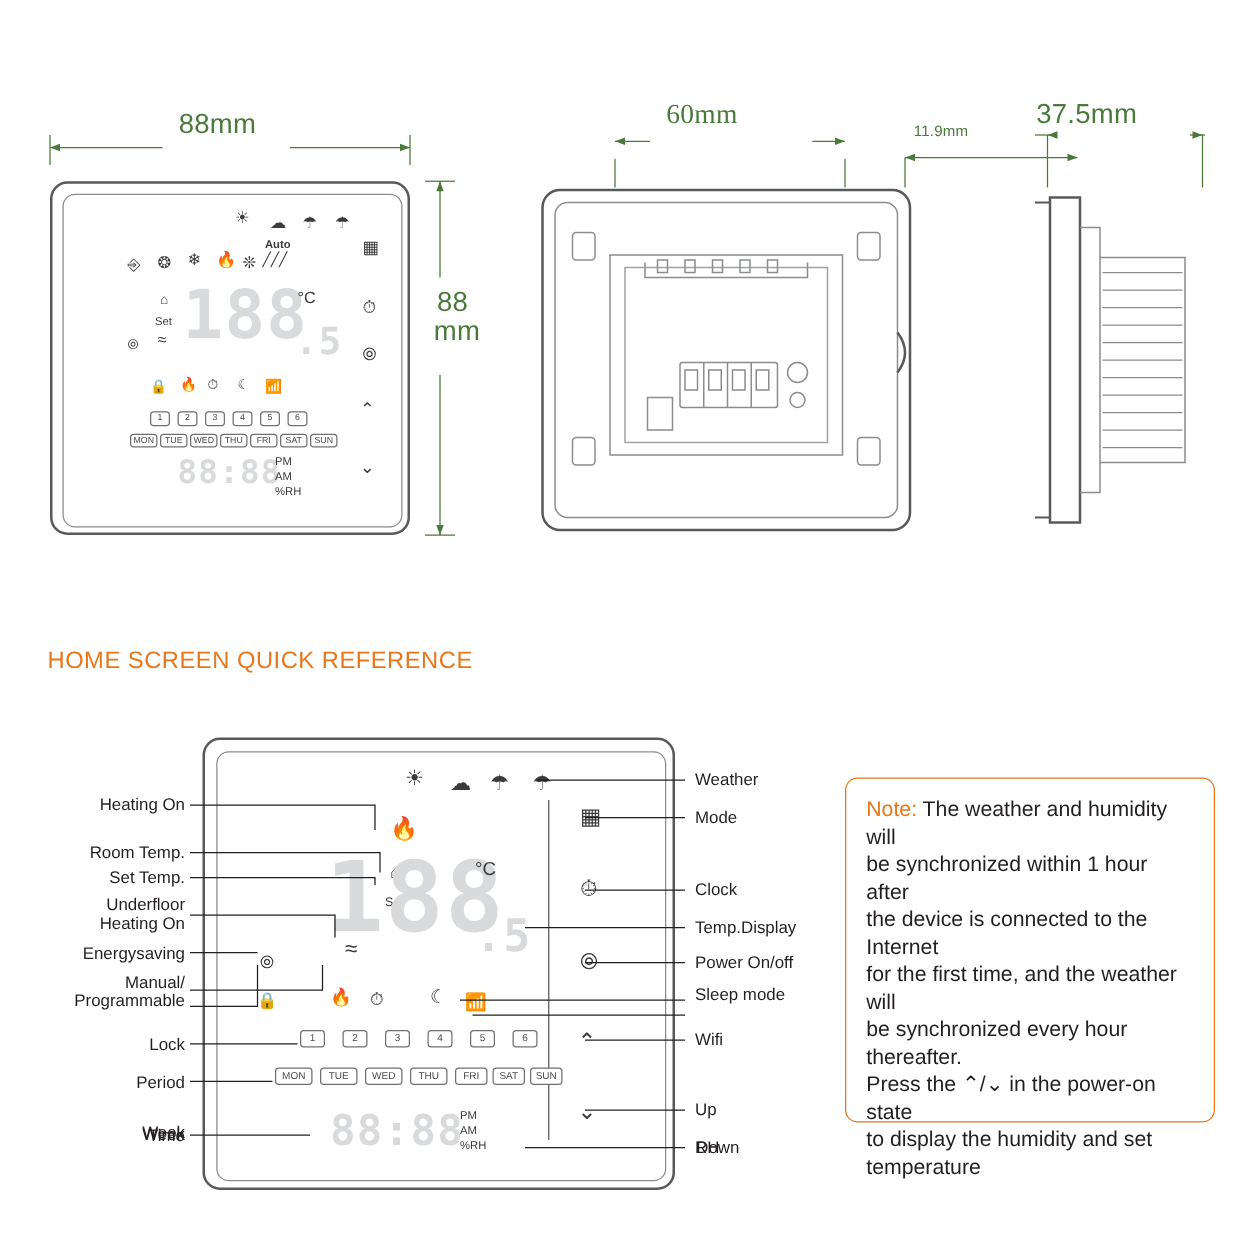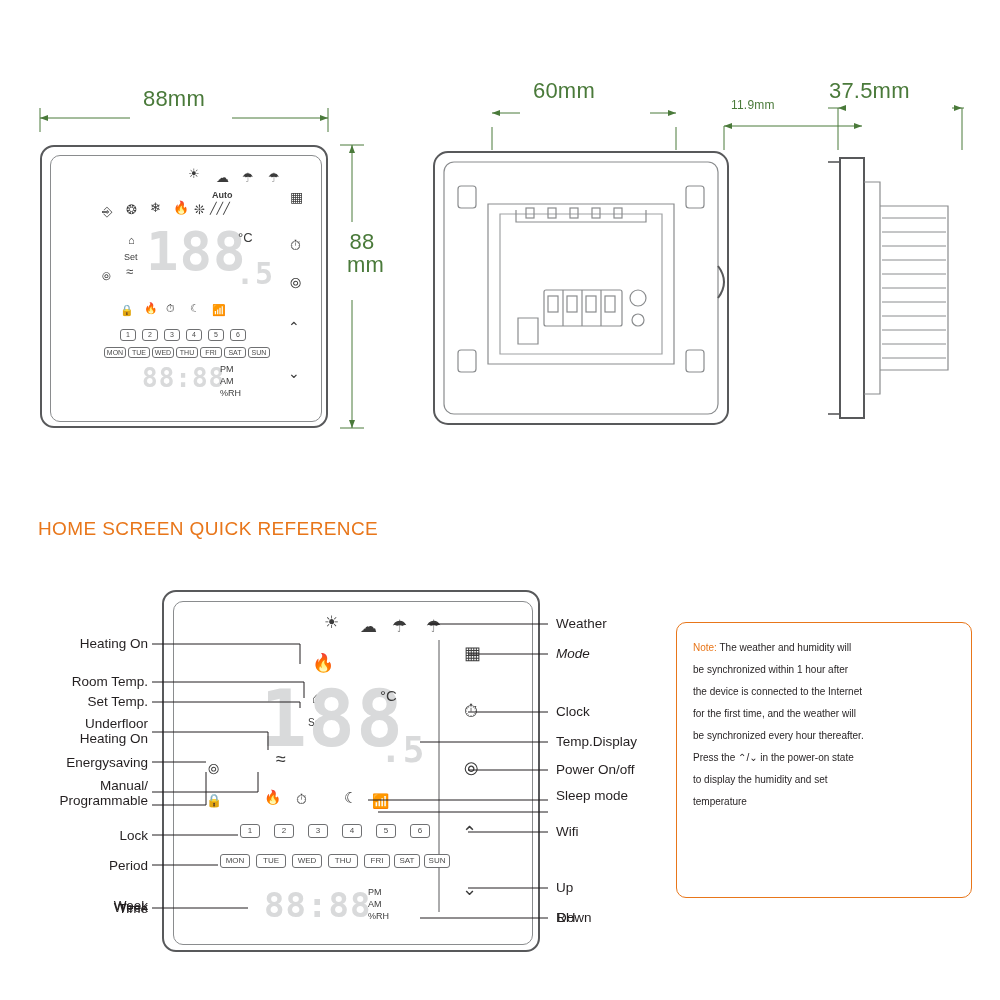--- a/index.html
+++ b/index.html
@@ -110,33 +110,33 @@
   .lbl.right { text-align: left; }
   .lbl.leftal { text-align: right; }
 
   
   .note-box {
     position: absolute;
     border: 1.5px solid #e8761a;
     border-radius: 10px;
     box-sizing: border-box;
     padding: 14px 16px 14px 16px;
-    font-size: 10px;
+    font-size: 17px;
     line-height: 22px;
     color: #231f20;
   }
   svg { display: block; }
 </style>
 </head>
 <body>
 
 <div class="canvas">
 
   <div class="abs dim-label" style="left:143px; top:86px;">88mm</div>
-  <div class="abs dim-label" style="left:533px; top:78px;">60mm</div>
+  <div class="abs dim-label" style="left:533px; top:78px;font-family:Liberation Serif, serif;">60mm</div>
   <div class="abs dim-label small" style="left:731px; top:98px;">11.9mm</div>
   <div class="abs dim-label" style="left:829px; top:78px;">37.5mm</div>
   <div class="abs dim-label vert" style="left:347px; top:230px;">
     <span>88</span><br>
     <span>mm</span>
   </div>
 
   <svg class="abs" style="left:0; top:0;" width="1000" height="470">
     <g stroke="#4a7a3a" stroke-width="1" fill="none">
 
@@ -410,21 +410,21 @@
   <div class="lbl leftal" style="left:0; top:716px; width:148px;">Underfloor</div>
   <div class="lbl leftal" style="left:0; top:731px; width:148px;">Heating On</div>
   <div class="lbl leftal" style="left:0; top:755px; width:148px;">Energysaving</div>
   <div class="lbl leftal" style="left:0; top:778px; width:148px;">Manual/</div>
   <div class="lbl leftal" style="left:0; top:793px; width:148px;">Programmable</div>
   <div class="lbl leftal" style="left:0; top:828px; width:148px;">Lock</div>
   <div class="lbl leftal" style="left:0; top:858px; width:148px;">Period</div>
   <div class="lbl leftal" style="left:0; top:900px; width:148px;">Week</div>
 
   <div class="lbl right" style="left:556px; top:616px;">Weather</div>
-  <div class="lbl right" style="left:556px; top:646px;font-style:italic;">Mode</div>
+  <div class="lbl right" style="left:556px; top:646px;">Mode</div>
   <div class="lbl right" style="left:556px; top:704px;">Clock</div>
   <div class="lbl right" style="left:556px; top:734px;">Temp.Display</div>
   <div class="lbl right" style="left:556px; top:762px;">Power On/off</div>
   <div class="lbl right" style="left:556px; top:788px;">Sleep mode</div>
   <div class="lbl right" style="left:556px; top:824px;">Wifi</div>
   <div class="lbl right" style="left:556px; top:880px;">Up</div>
   <div class="lbl right" style="left:557px; top:910px;">Down</div>
 
   <div class="lbl leftal" style="left:0; top:898px; width:148px;">Week</div>
 

